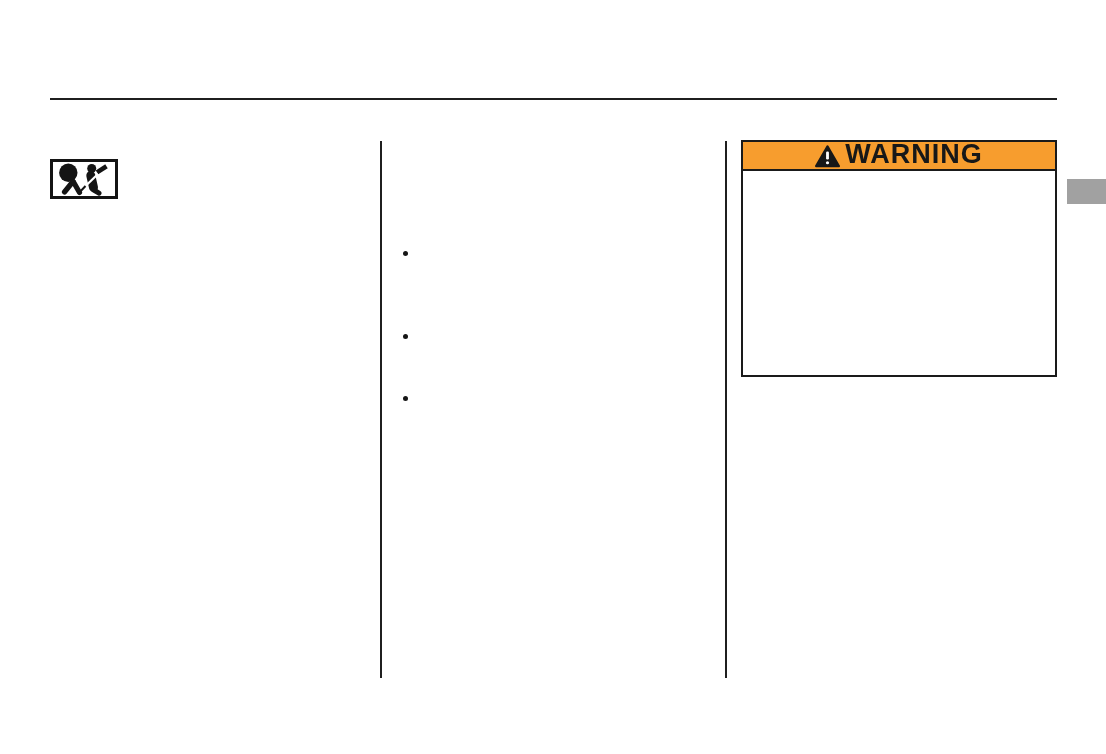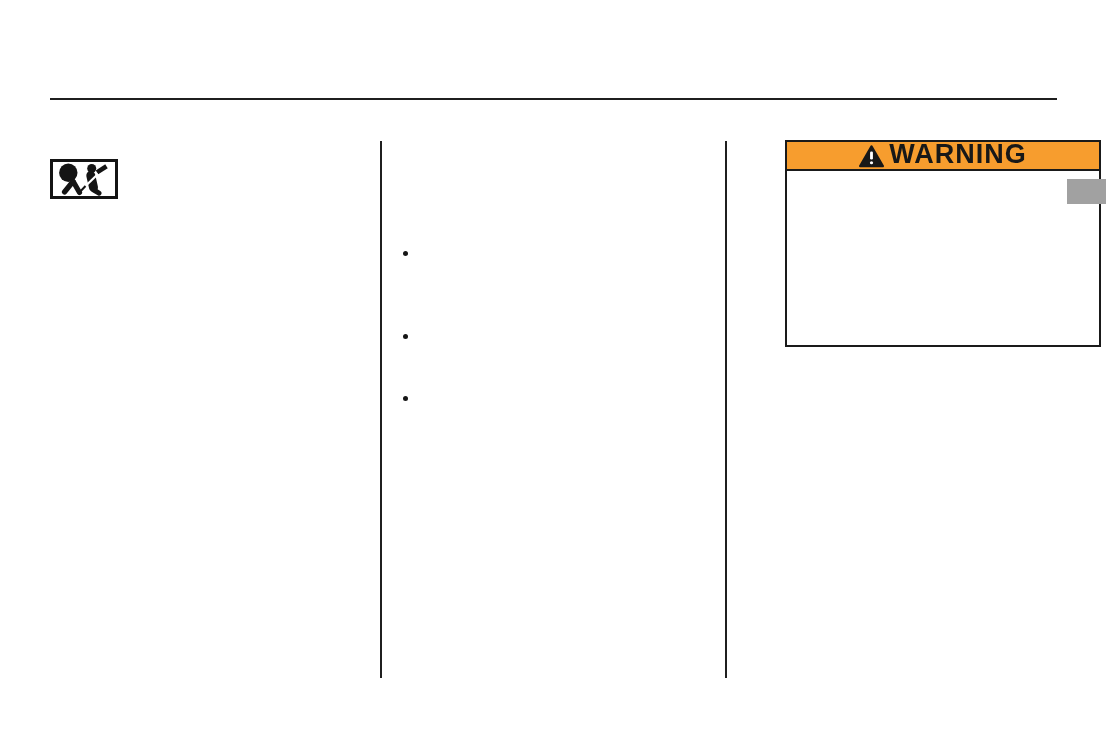--- a/index.html
+++ b/index.html
@@ -57,25 +57,24 @@
   }
   .bullet.b1 { top: 251px; }
   .bullet.b2 { top: 334px; }
   .bullet.b3 { top: 396px; }
   
   .warning-box {
     position: absolute;
     left: 741px;
     top: 140px;
     width: 316px;
-    height: 207px;
+    height: 237px;
     box-sizing: border-box;
     border: 2px solid #1a1a1a;
     background: #ffffff;
-    margin-left: 44px;
   }
   .warning-header {
     box-sizing: border-box;
     height: 29px;
     background: #f79d2e;
     border-bottom: 2px solid #1a1a1a;
     display: flex;
     align-items: center;
     justify-content: center;
   }

